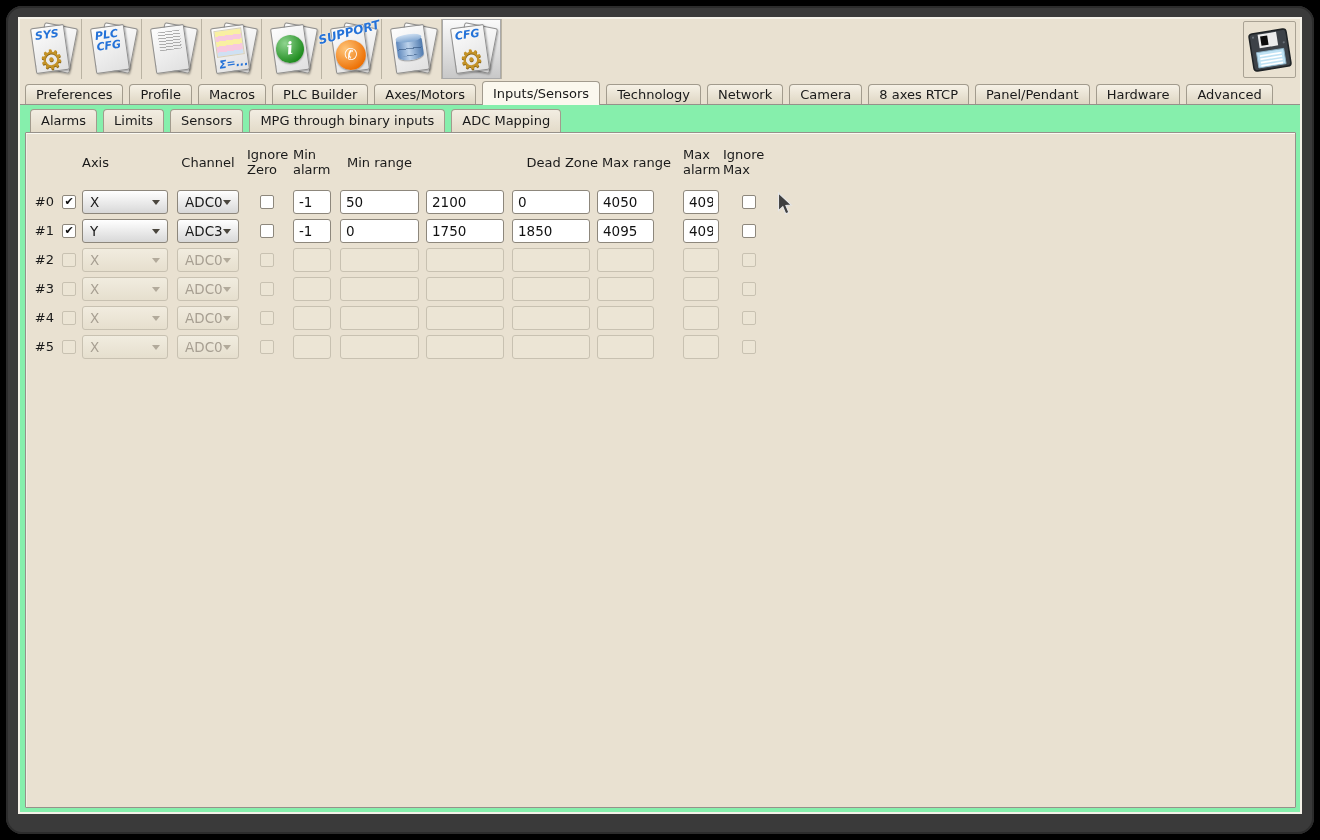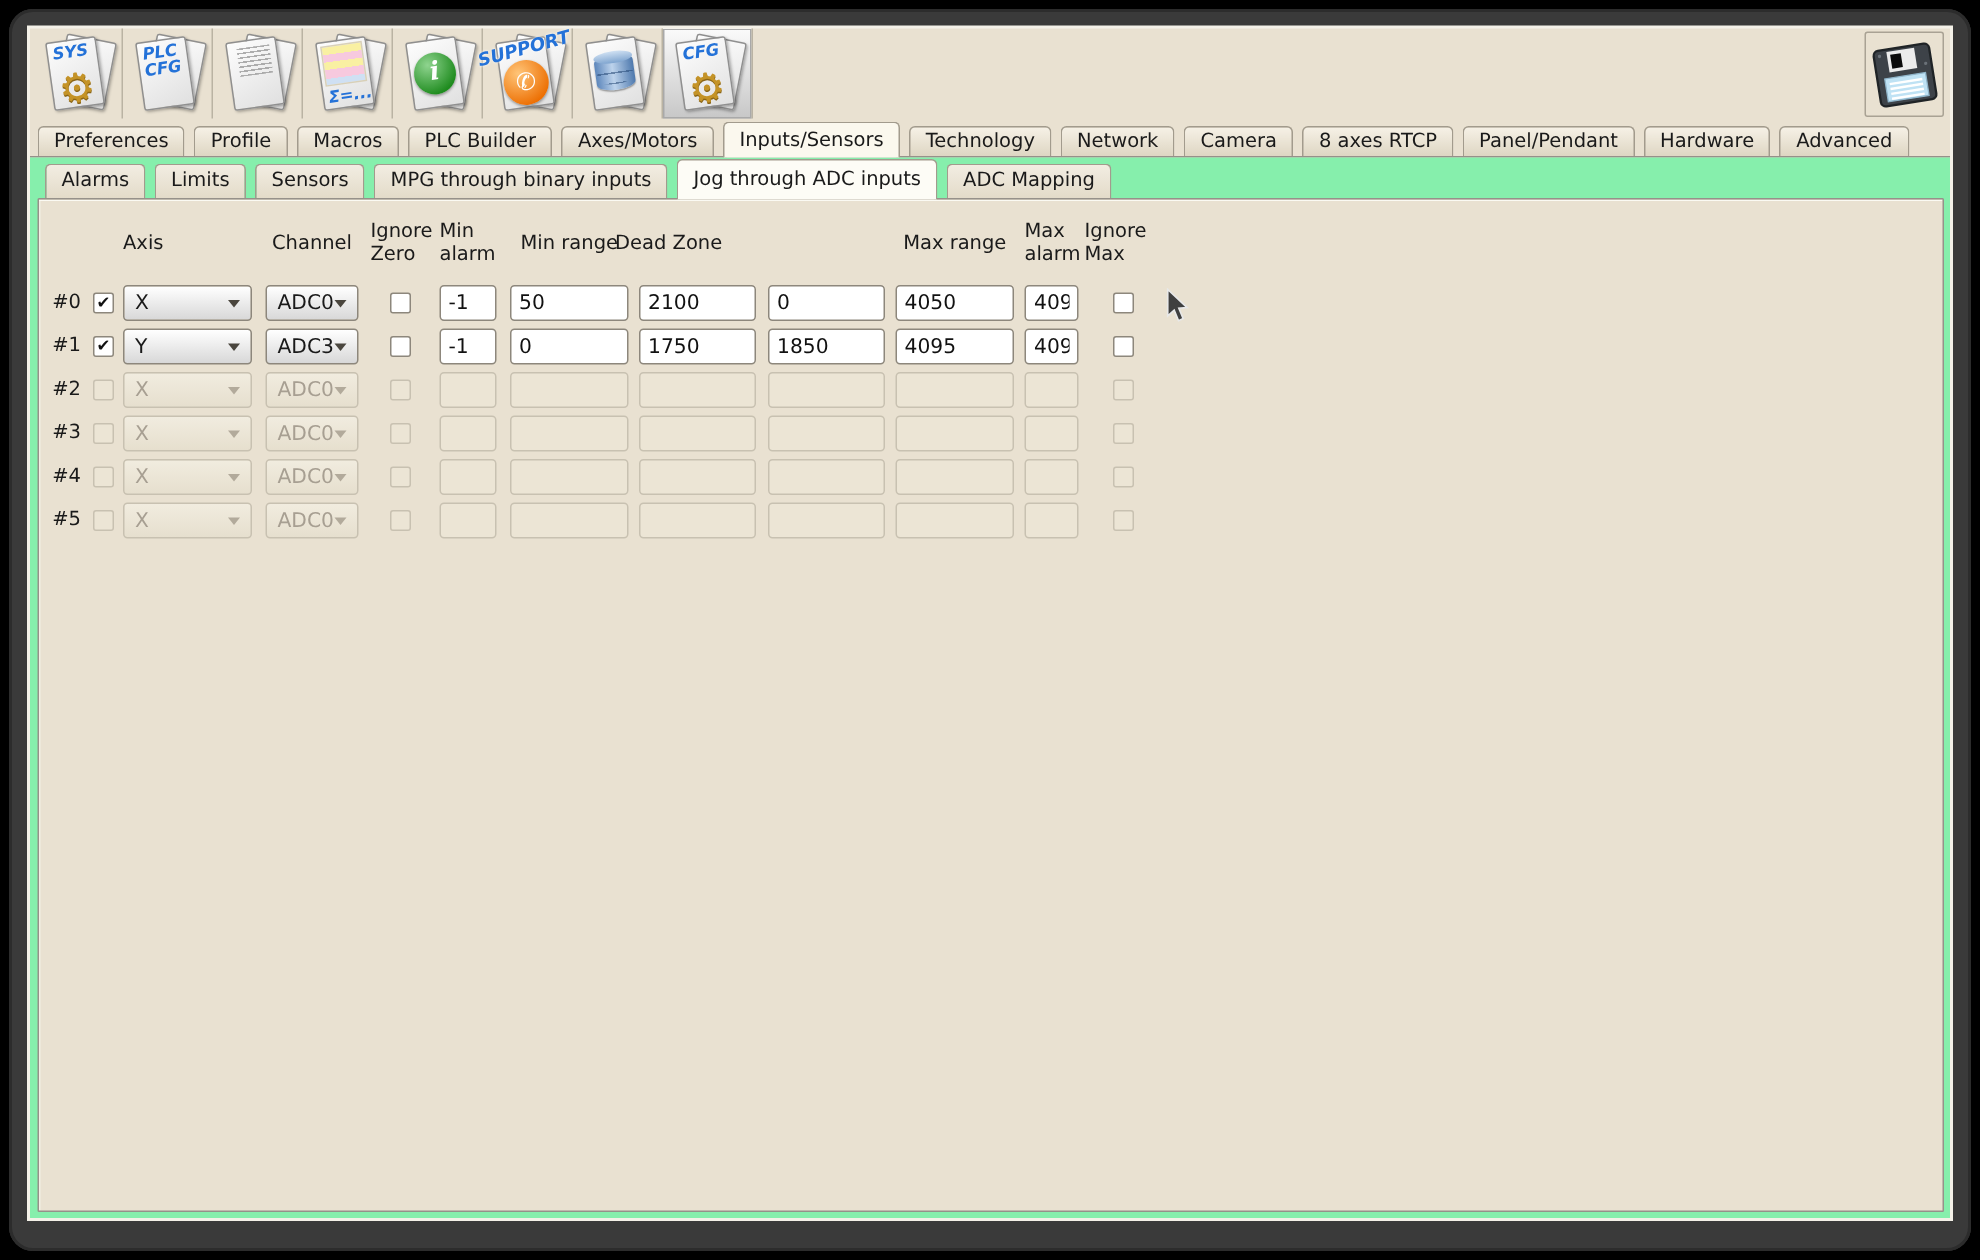--- a/index.html
+++ b/index.html
@@ -129,21 +129,21 @@
   .form-headers { position:absolute; top:13px; left:0; right:0; height:36px; font-size:13px; }
   .hcol { position:absolute; }
   .hcol.one { padding-top:9px; }
   .hcol.two { padding-top:1px; }
   .hcol div { line-height:15px; }
   .h-axis        { left:56px;  width:86px;  }
   .h-channel     { left:151px; width:62px;  text-align:center; }
   .h-ignore_zero { left:221px; }
   .h-min_alarm   { left:267px; }
   .h-min_range   { left:314px; width:79px;  text-align:center; }
-  .h-dead_zone   { left:384px; width:164px; text-align:left; }
+  .h-dead_zone   { left:408px; width:164px; text-align:right; }
   .h-max_range   { left:571px; width:79px;  text-align:center; }
   .h-max_alarm   { left:657px; }
   .h-ignore_max  { left:697px; }
 
   .rows { position:absolute; top:57px; left:0; right:0; }
   .frow { position:relative; height:24px; margin-bottom:5px; }
   .rnum { position:absolute; left:0; width:28px; text-align:right; line-height:24px; font-size:13px; }
   .cb {
     position:absolute; top:5px; width:14px; height:14px;
     background:#fff; border:1px solid #8d877c; border-radius:2px;
@@ -167,21 +167,21 @@
     font:13.5px "DejaVu Sans", sans-serif; color:#111;
   }
   .c-en     { left:36px; }
   .c-axis   { left:56px;  width:86px; }
   .c-chan   { left:151px; width:62px; }
   .c-iz     { left:234px; }
   .c-minal  { left:267px; width:38px; }
   .c-minrng { left:314px; width:79px; }
   .c-dz1    { left:400px; width:78px; }
   .c-dz2    { left:486px; width:78px; }
-  .c-maxrng { left:571px; width:79px; }
+  .c-maxrng { left:571px; width:57px; }
   .c-maxal  { left:657px; width:36px; }
   .c-im     { left:716px; }
   
   .frow.off .tin    { background:#ece5d5; border-color:#c8c1b1; color:#a79f92; }
   .frow.off .select { background:linear-gradient(180deg,#f1ecdf,#e6dfce); border-color:#c8c1b1; }
   .frow.off .sel-text { color:#a79f92; }
   .frow.off .sel-arrow { border-top-color:#b2aa9b; }
   .frow.off .cb     { background:#ece5d5; border-color:#c8c1b1; }
 
   .cursor { position:absolute; z-index:50; pointer-events:none; }
@@ -296,21 +296,20 @@
         <div class="tab"><span>Hardware</span></div>
         <div class="tab"><span>Advanced</span></div>
       </div>
 
     <div class="page">
       <div class="sub-tabs">
           <div class="stab"><span>Alarms</span></div>
           <div class="stab"><span>Limits</span></div>
           <div class="stab"><span>Sensors</span></div>
           <div class="stab"><span>MPG through binary inputs</span></div>
-          <div class="stab selected"><span>Jog through ADC inputs</span></div>
           <div class="stab"><span>ADC Mapping</span></div>
         </div>
       <div class="panel">
         <div class="form-headers">
             <div class="hcol h-axis one">
               <div>Axis</div>
             </div>
             <div class="hcol h-channel one">
               <div>Channel</div>
             </div>

